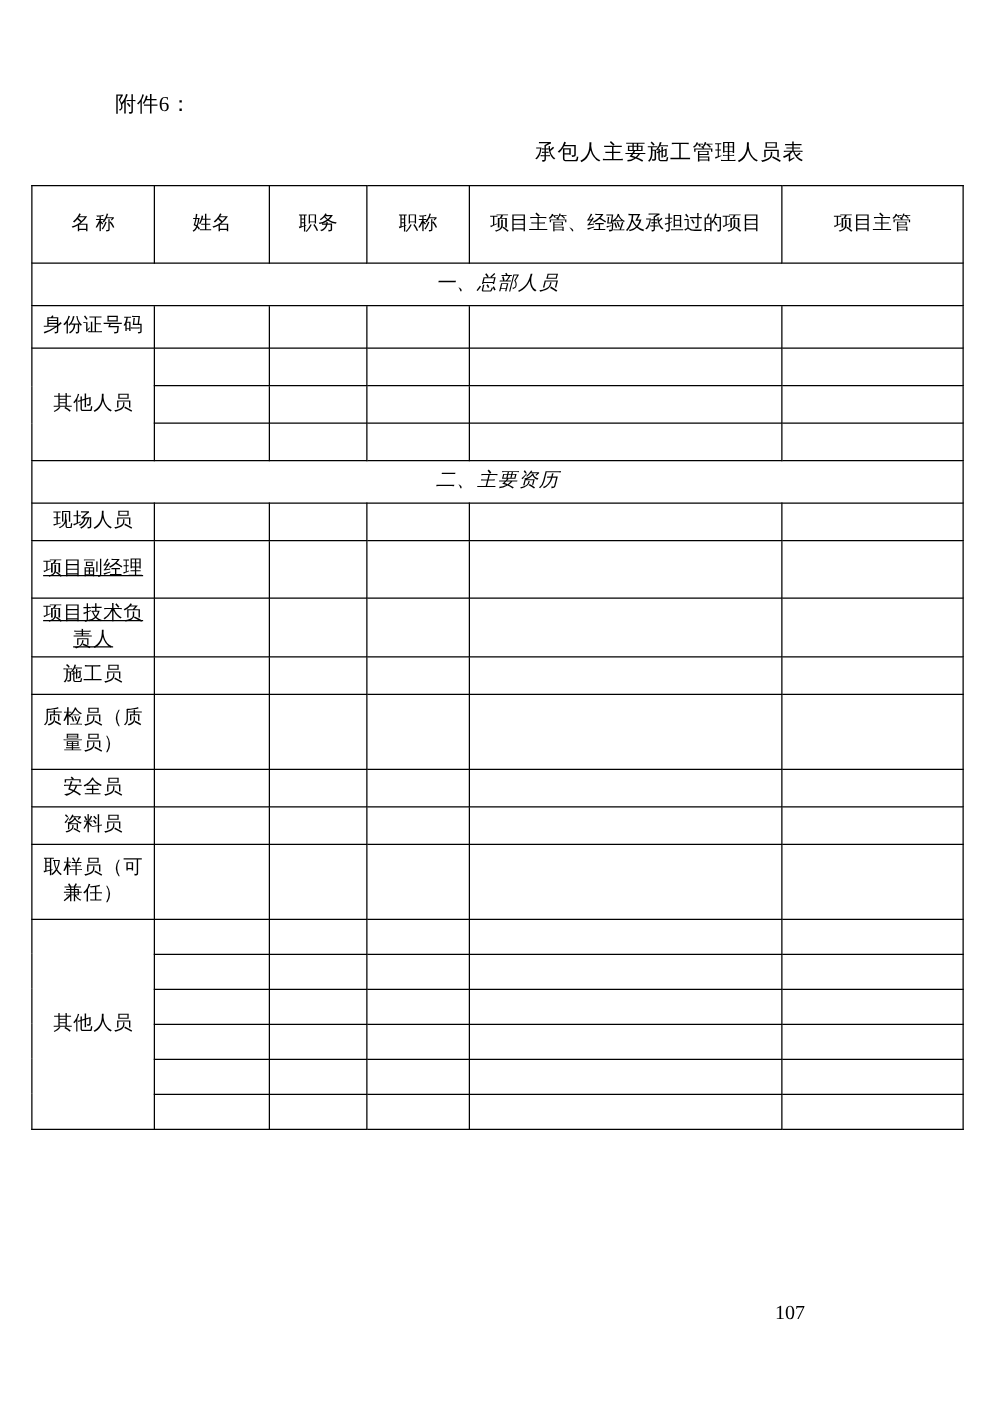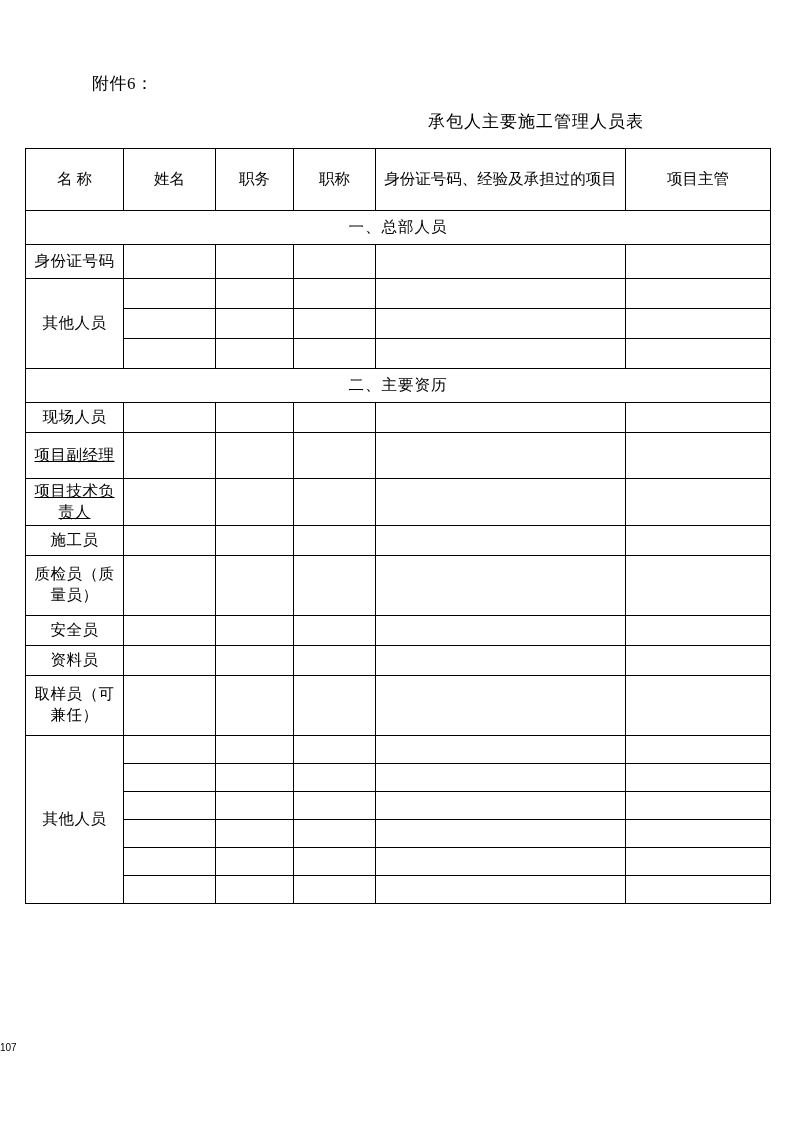--- a/index.html
+++ b/index.html
@@ -66,38 +66,39 @@
   .col-id     { width: 145px; }
 
   .hdr-name {
     letter-spacing: 0;
   }
   .header-row td { height: 62px; font-size: 16px; }
   .section-row td {
     height: 34px;
     font-size: 16px;
     letter-spacing: 1px;
+    font-style: italic;
   }
   .row-28 td { height: 28px; }
   .row-30 td { height: 30px; }
   .row-34 td { height: 34px; }
   .row-46 td { height: 46px; text-decoration: underline; }
   .row-60 td { height: 60px; }
   .label-cell {
     font-size: 15.5px;
     letter-spacing: 0.5px;
   }
   .page-number {
     position: absolute;
     left: 0;
     right: 0;
     top: 1042px;
-    text-align: left;
-    font-size: 10px;
-    font-family: Liberation Sans, sans-serif;
+    text-align: right;
+    font-size: 16px;
+    font-family: Liberation Serif, serif;
   }
 </style>
 </head>
 <body>
 
 <div class="page">
 
   <div class="attachment-label">附件6：</div>
 
   <div class="doc-title">承包人主要施工管理人员表</div>
@@ -110,21 +111,21 @@
       <col class="col-zc">
       <col class="col-zl">
       <col class="col-id">
     </colgroup>
     <tbody>
       <tr class="header-row">
         <td class="hdr-name">名        称</td>
         <td>姓名</td>
         <td>职务</td>
         <td>职称</td>
-        <td>身份证号码、经验及承担过的项目</td>
+        <td>项目主管、经验及承担过的项目</td>
         <td>项目主管</td>
       </tr>
 
       <tr class="section-row">
         <td colspan="6">一、总部人员</td>
       </tr>
 
       <tr class="row-34">
         <td class="label-cell">身份证号码</td>
         <td></td>

